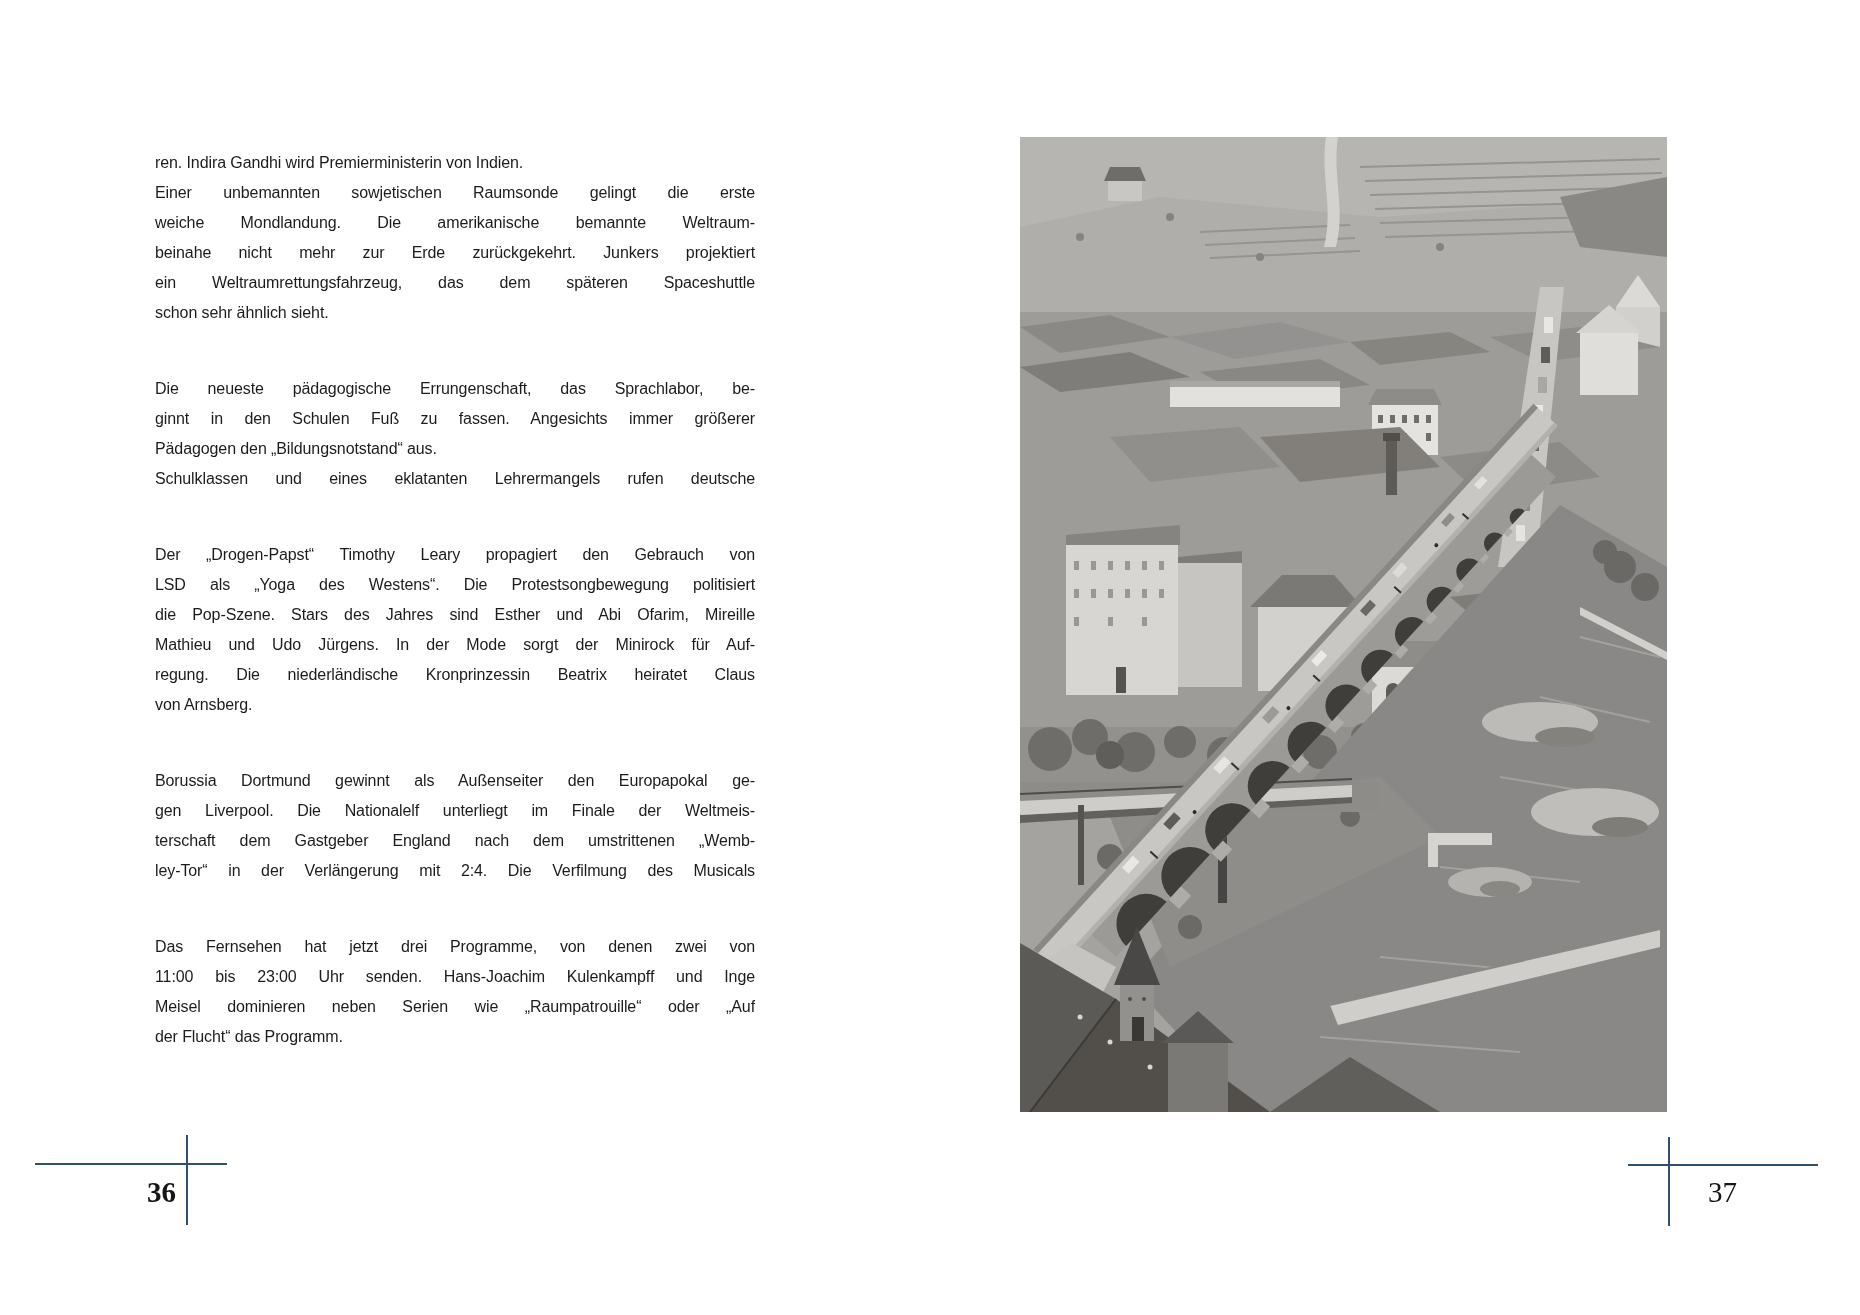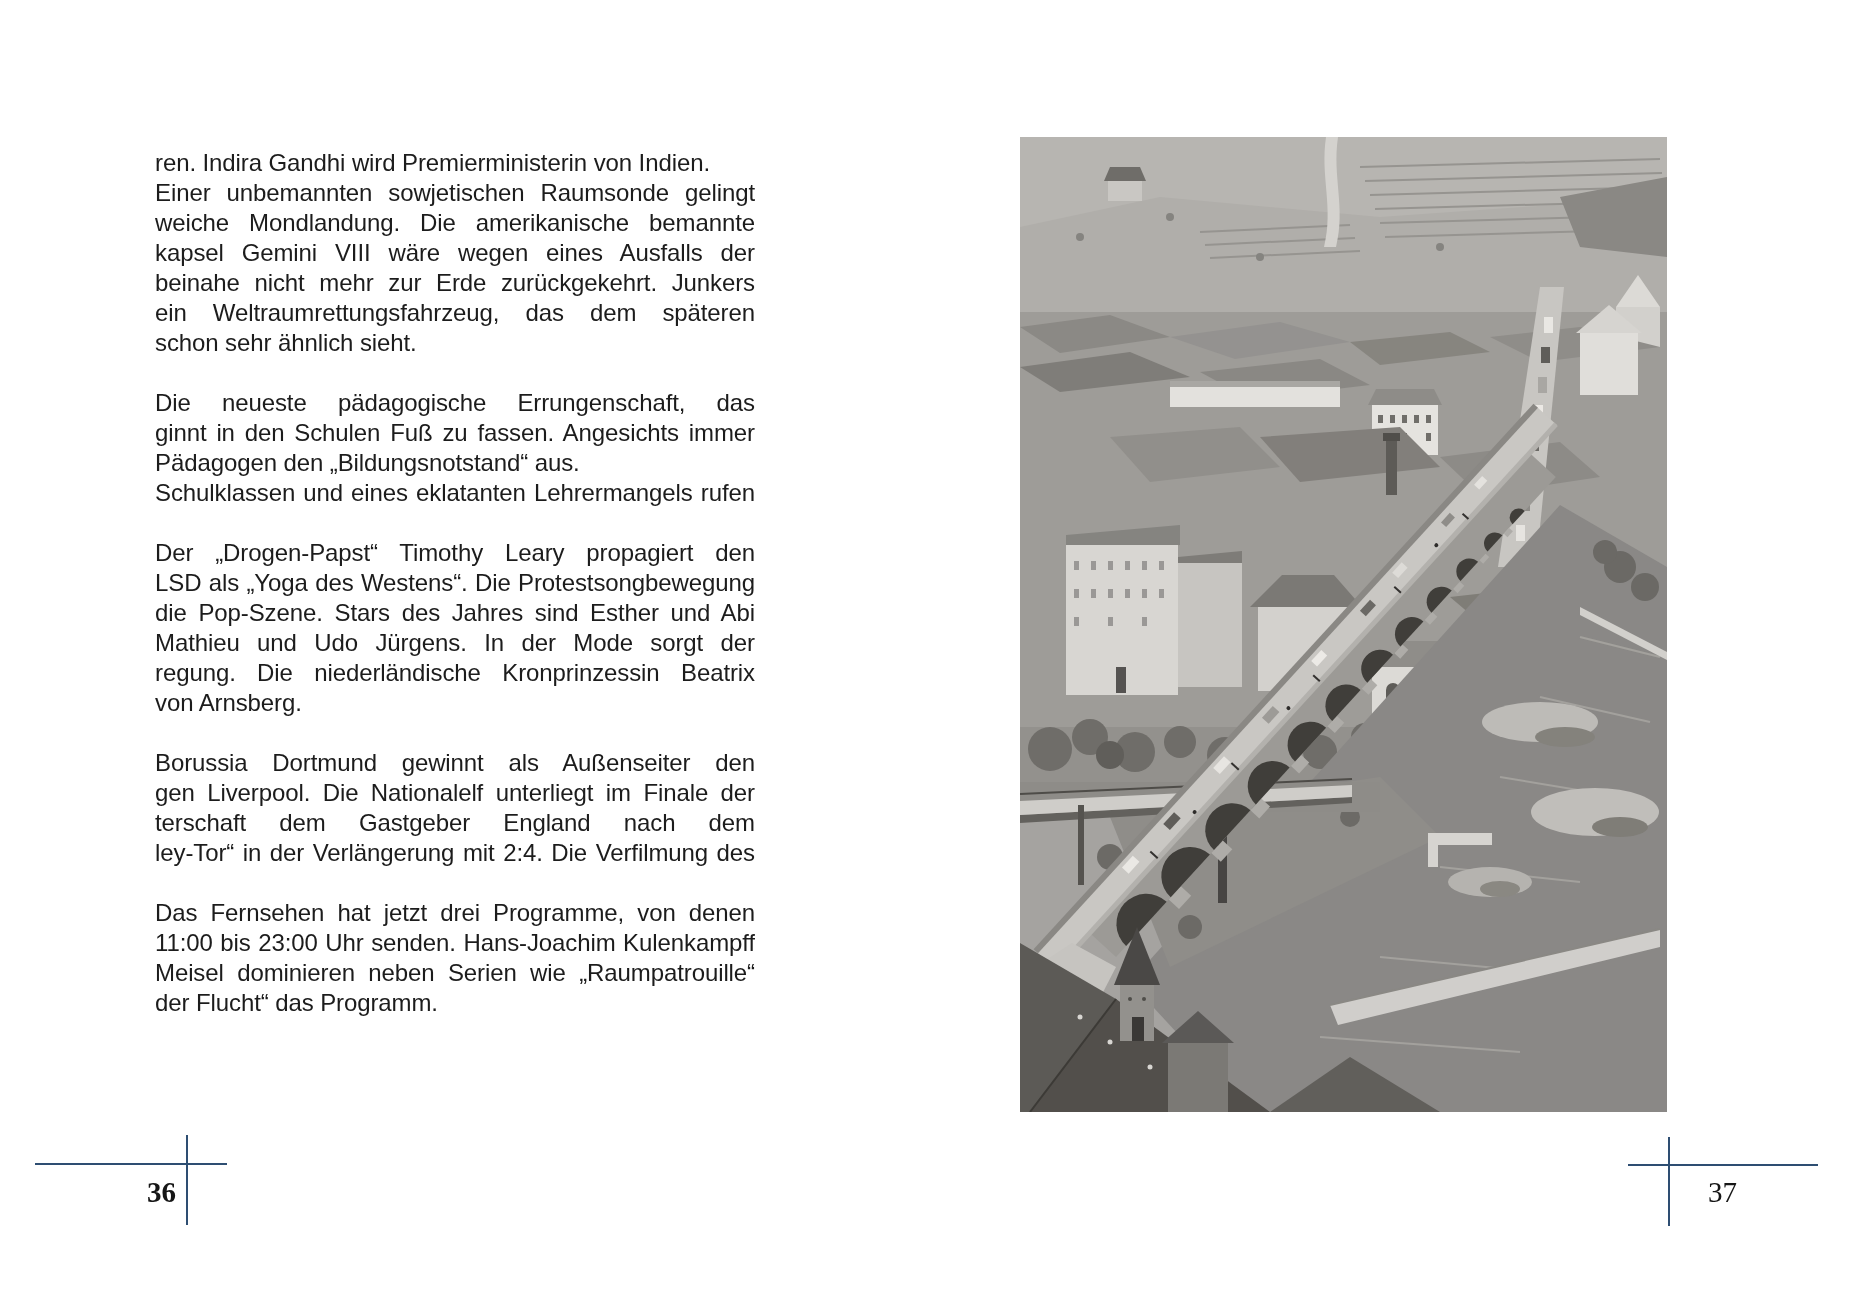--- a/index.html
+++ b/index.html
@@ -1,21 +1,21 @@
 <!DOCTYPE html>
 <html><head>
 <meta charset="utf-8">
 <style>
   html,body{margin:0;padding:0;background:#ffffff;}
   body{width:1860px;height:1315px;position:relative;overflow:hidden;
        font-family:"Liberation Sans",sans-serif;}
   .text-col{position:absolute;left:155px;top:148px;width:600px;
-            color:#1c1c1c;font-size:24px;line-height:30px;letter-spacing:-0.1px;}
+            color:#1c1c1c;font-size:16px;line-height:30px;letter-spacing:-0.1px;}
   .para{margin:0;}
-  .para.gap{margin-top:30px;}
+  .para.gap{margin-top:46px;}
   .line{height:30px;overflow:hidden;white-space:normal;}
   .line.just{text-align:justify;text-align-last:justify;}
   .photo-fig{position:absolute;left:1020px;top:137px;width:647px;height:975px;margin:0;padding:0;}
   .photo-fig svg{display:block;width:647px;height:975px;}
   .cm{position:absolute;background:#2e4e72;}
   #cm-bl-h{left:35px;top:1163px;width:192px;height:1.5px;}
   #cm-bl-v{left:186px;top:1135px;width:1.5px;height:90px;}
   #cm-br-h{left:1628px;top:1164px;width:190px;height:1.5px;}
   #cm-br-v{left:1668px;top:1137px;width:1.5px;height:89px;}
   .pagenum{position:absolute;font-family:"Liberation Serif",serif;font-size:29px;color:#161616;}
@@ -27,21 +27,20 @@
 
 <div>
 
   <main class="text-col" id="text-column">
       <div class="para">
         <div class="line">ren. Indira Gandhi wird Premierministerin von Indien.</div>
       </div>
       <div class="para">
         <div class="line just">Einer unbemannten sowjetischen Raumsonde gelingt die erste</div>
         <div class="line just">weiche Mondlandung. Die amerikanische bemannte Weltraum-</div>
-        <div class="line just">kapsel Gemini VIII wäre wegen eines Ausfalls der Landesysteme</div>
         <div class="line just">beinahe nicht mehr zur Erde zurückgekehrt. Junkers projektiert</div>
         <div class="line just">ein Weltraumrettungsfahrzeug, das dem späteren Spaceshuttle</div>
         <div class="line">schon sehr ähnlich sieht.</div>
       </div>
       <div class="para gap">
         <div class="line just">Die neueste pädagogische Errungenschaft, das Sprachlabor, be-</div>
         <div class="line just">ginnt in den Schulen Fuß zu fassen. Angesichts immer größerer</div>
         <div class="line">Pädagogen den „Bildungsnotstand“ aus.</div>
         <div class="line just">Schulklassen und eines eklatanten Lehrermangels rufen deutsche</div>
       </div>

